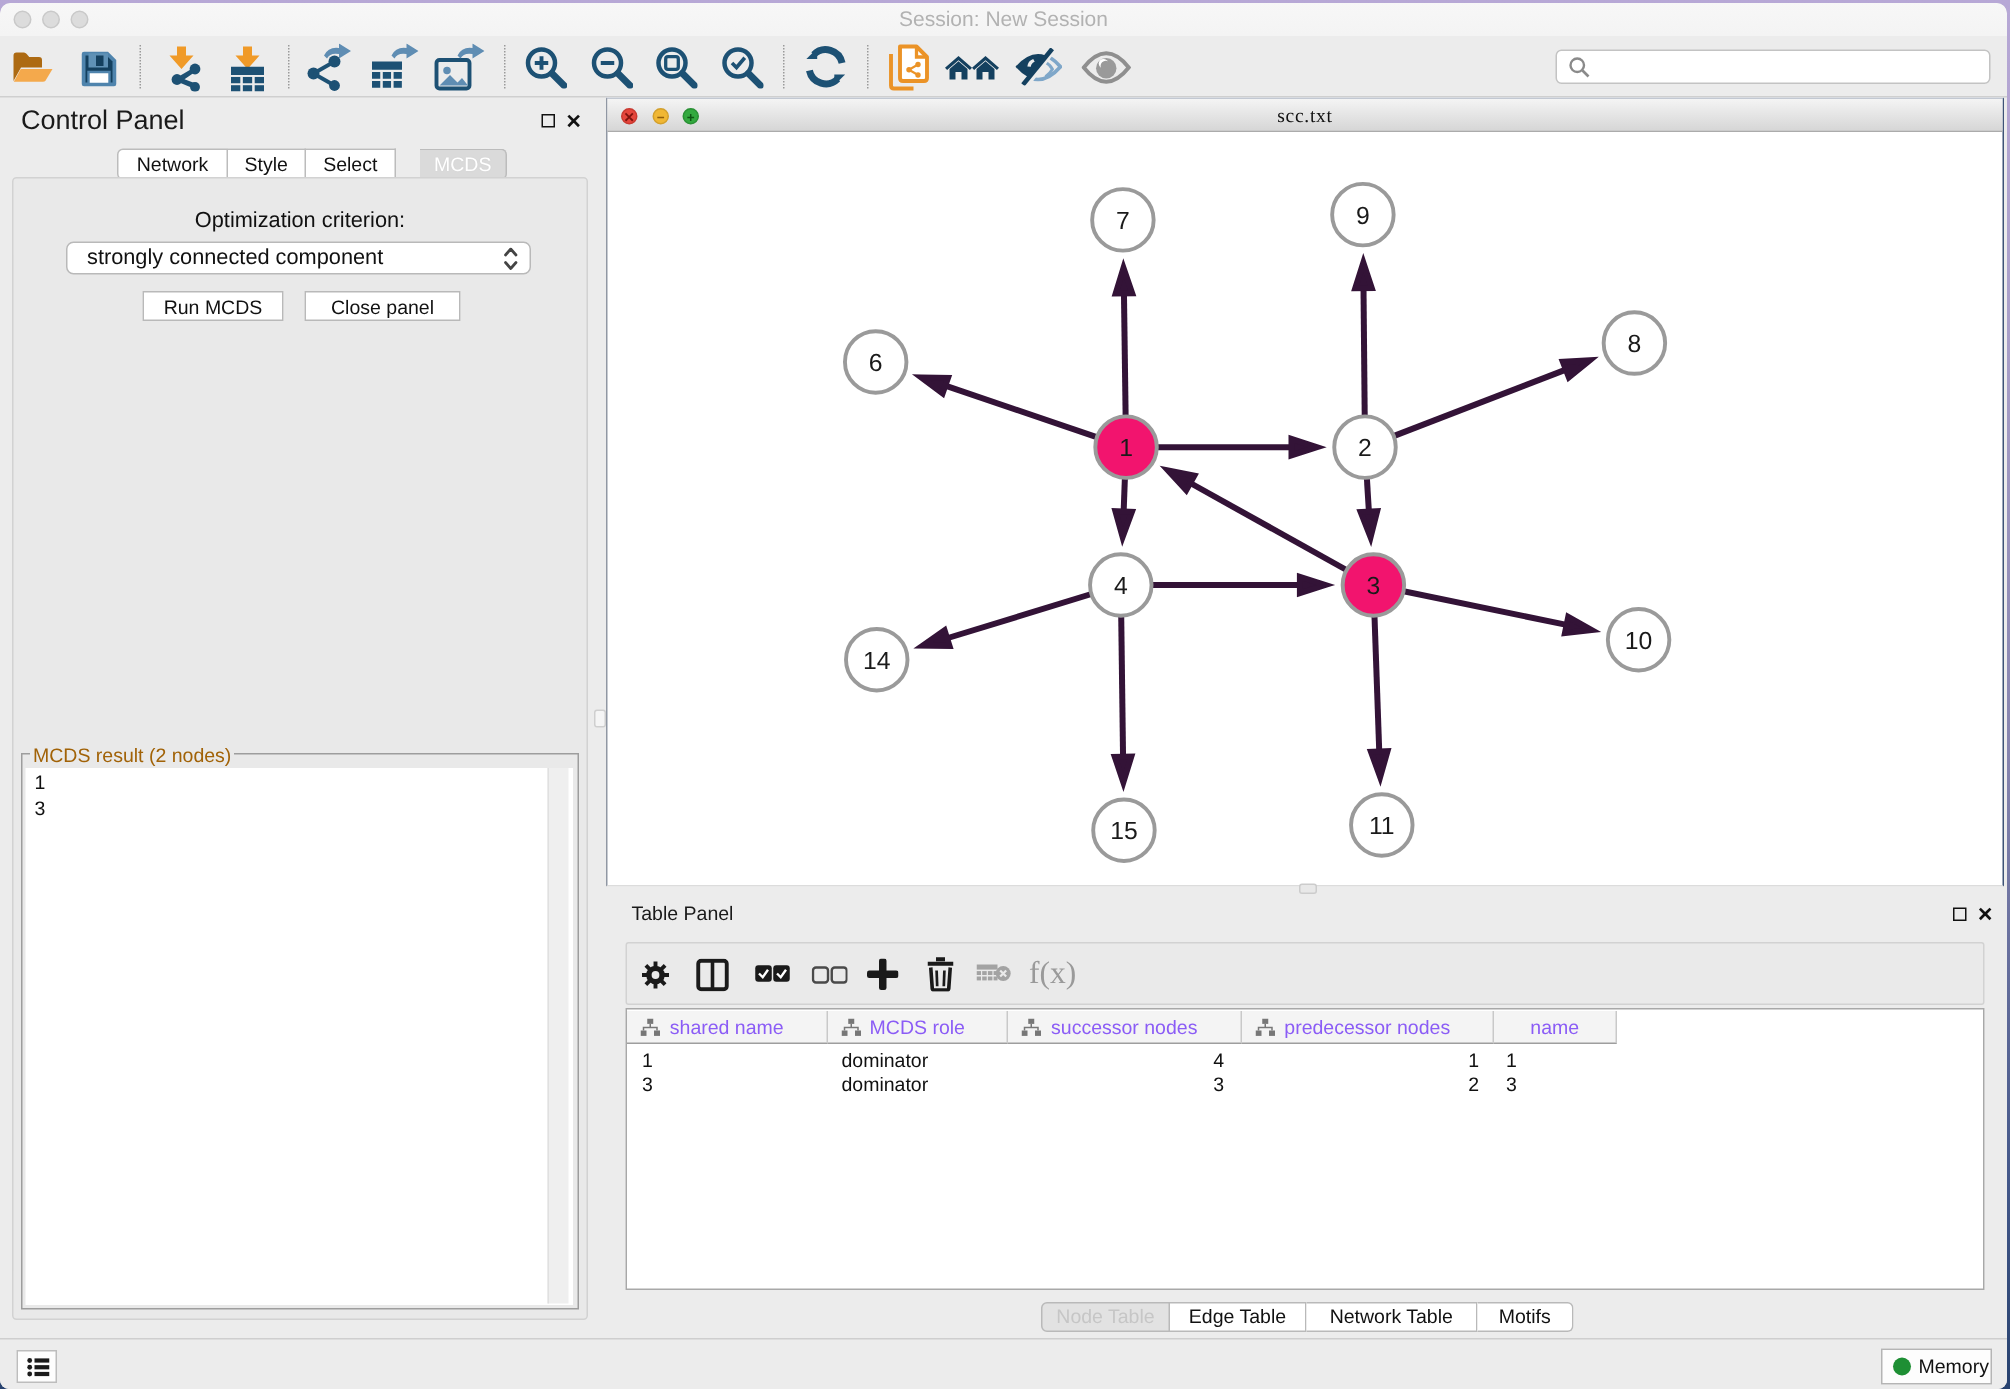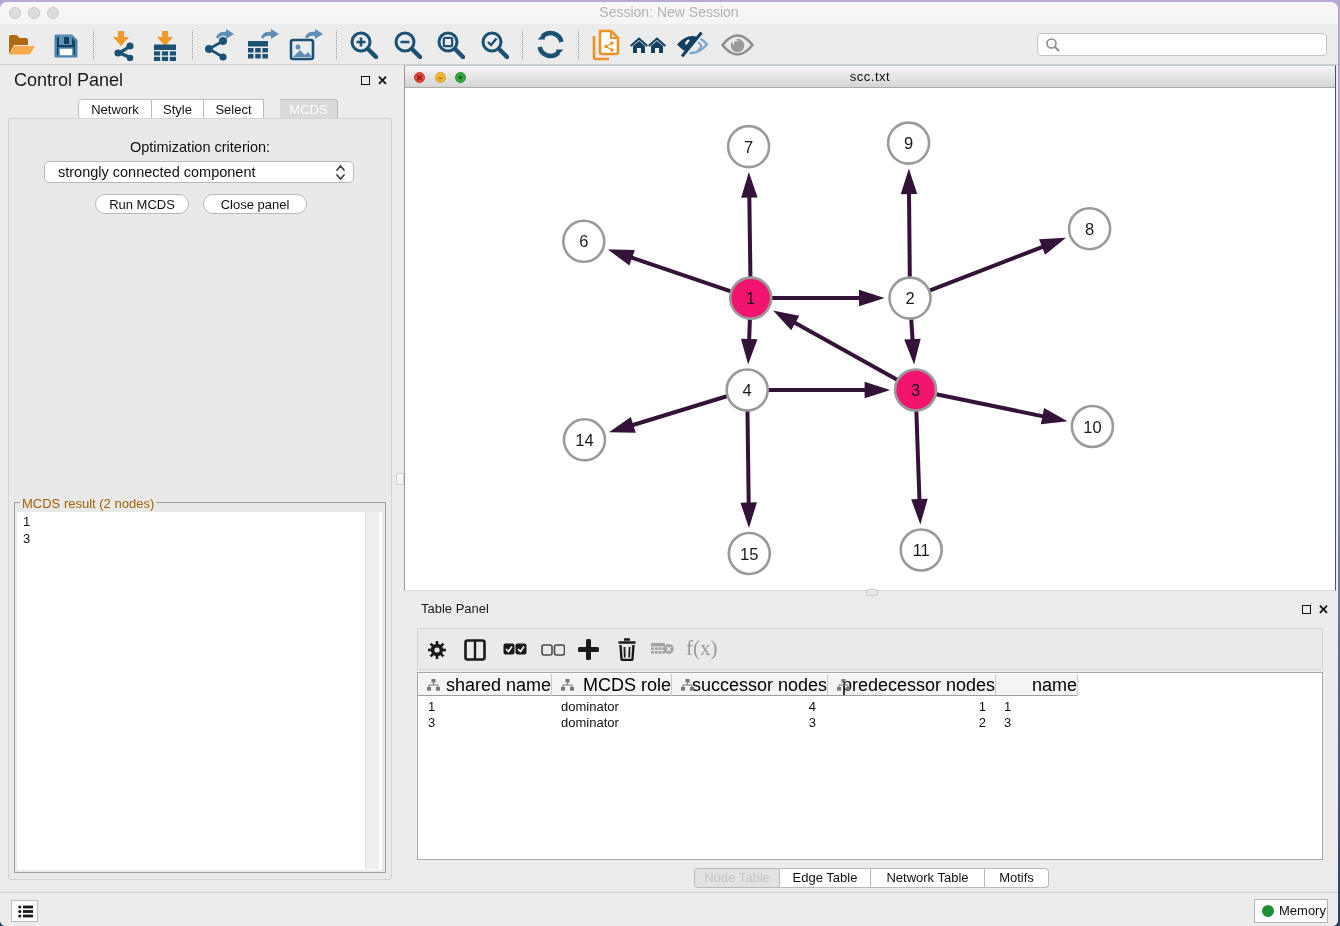--- a/index.html
+++ b/index.html
@@ -15,36 +15,36 @@
 .tsep { position:absolute; top:6px; height:29px; width:0; border-left:1px dotted #9a9a9a; }
 #searchbox { position:absolute; left:1037px; top:31px; width:290px; height:23px; background:#fff; border:1px solid #c3c3c3; border-radius:4px; }
 
 #cp-title { position:absolute; left:14px; top:68px; font-size:18px; color:#1a1a1a; }
 .winbtn { position:absolute; font-size:13px; color:#111; }
 
 .tabseg { position:absolute; top:97px; height:21px; background:#fff; border:1px solid #bcbcbc; font-size:13px; color:#111; text-align:center; line-height:19px; }
 #cp-content { position:absolute; left:8px; top:116px; width:384px; height:762px; background:#e9e9e9; border:1px solid #d2d2d2; border-radius:3px; }
 #opt-label { position:absolute; left:0; top:137px; width:400px; text-align:center; font-size:14.5px; color:#111; }
 #dropdown { position:absolute; left:44px; top:159px; width:310px; height:22px; background:#fff; border:1px solid #b9b9b9; border-radius:5px; font-size:14.5px; color:#111; line-height:20px; padding-left:13px; }
-.btn { position:absolute; top:192px; height:20px; background:#fff; border:1px solid #b9b9b9; border-radius:10px; font-size:13px; color:#111; text-align:center; line-height:20px; }
+.btn { position:absolute; top:192px; height:20px; background:#fff; border:1px solid #b9b9b9; border-radius:0; font-size:13px; color:#111; text-align:center; line-height:20px; }
 #fieldset { position:absolute; left:14px; top:500px; width:372px; height:371px; border:1px solid #9d9d9d; }
 #fieldset-legend { position:absolute; left:20px; top:494px; font-size:13px; color:#a16207; background:#e9e9e9; padding:0 2px; }
 #mcds-text { position:absolute; left:17px; top:510px; width:365px; height:358px; background:#fff; font-size:13px; color:#111; padding:2px 6px; line-height:16.5px; }
 #mcds-scroll { position:absolute; left:365px; top:510px; width:14px; height:357px; background:#efefef; border-left:1px solid #e0e0e0; }
 
 #netwin { position:absolute; left:404px; top:63px; width:932px; height:526px; background:#fff; border:1px solid #9097a3; border-right:1px solid #3d5377; border-top:1px solid #c2c8d2; border-bottom:1px solid #dcdcdc; }
 #nettitle { position:absolute; left:0; top:0; width:100%; height:22px; background:linear-gradient(#f4f4f4,#d6d6d6); border-bottom:1px solid #ababab; }
-#nettitle-text { position:absolute; left:0; top:3px; width:100%; text-align:center; font-size:13px; letter-spacing:0.5px; color:#111; }
+#nettitle-text { position:absolute; left:0; top:3px; width:100%; text-align:center; font-size:13px; letter-spacing:0.5px; color:#111;font-family:Liberation Serif, serif; }
 .mac { position:absolute; top:6px; width:11px; height:11px; border-radius:50%; font-size:9px; font-weight:bold; text-align:center; line-height:11px; }
 #graph { position:absolute; left:0; top:21.5px; }
 
 #tp-title { position:absolute; left:421px; top:599px; font-size:13px; color:#1a1a1a; }
 #tp-toolbar { position:absolute; left:417px; top:626px; width:906px; height:42px; background:#eaeaea; border:1px solid #d2d2d2; border-radius:2px; }
 #tp-table { position:absolute; left:417px; top:670px; width:906px; height:188px; background:#fff; border:1px solid #a8a8a8; }
-.th { position:absolute; top:1px; height:22px; background:#f4f4f4; border-right:1px solid #c9c9c9; border-bottom:1px solid #9e9e9e; font-size:18px; color:#000000; line-height:22px; text-align:right; }
+.th { position:absolute; top:1px; height:22px; background:#f4f4f4; border-right:1px solid #c9c9c9; border-bottom:1px solid #9e9e9e; font-size:13px; color:#8b5cf6; line-height:22px; text-align:center; }
 .th svg { position:absolute; left:9px; top:5px; }
 .td { position:absolute; font-size:13px; color:#111; height:16px; line-height:16px; }
 
 .btab { position:absolute; top:866px; height:20px; background:#fff; border:1px solid #b9b9b9; font-size:13px; color:#111; text-align:center; line-height:18px; }
 
 #statusbar { position:absolute; left:0; top:890px; width:100%; height:35px; background:#ececec; border-top:1px solid #cecece; }
 #listbtn { position:absolute; left:11px; top:898px; width:27px; height:22px; background:#fdfdfd; border:1px solid #bdbdbd; }
 #membtn { position:absolute; left:1254px; top:897px; width:74px; height:24px; background:#fdfdfd; border:1px solid #b5b5b5; font-size:13px; color:#111; line-height:22px; white-space:nowrap; }
 svg.ic { display:block; }
 </style>

